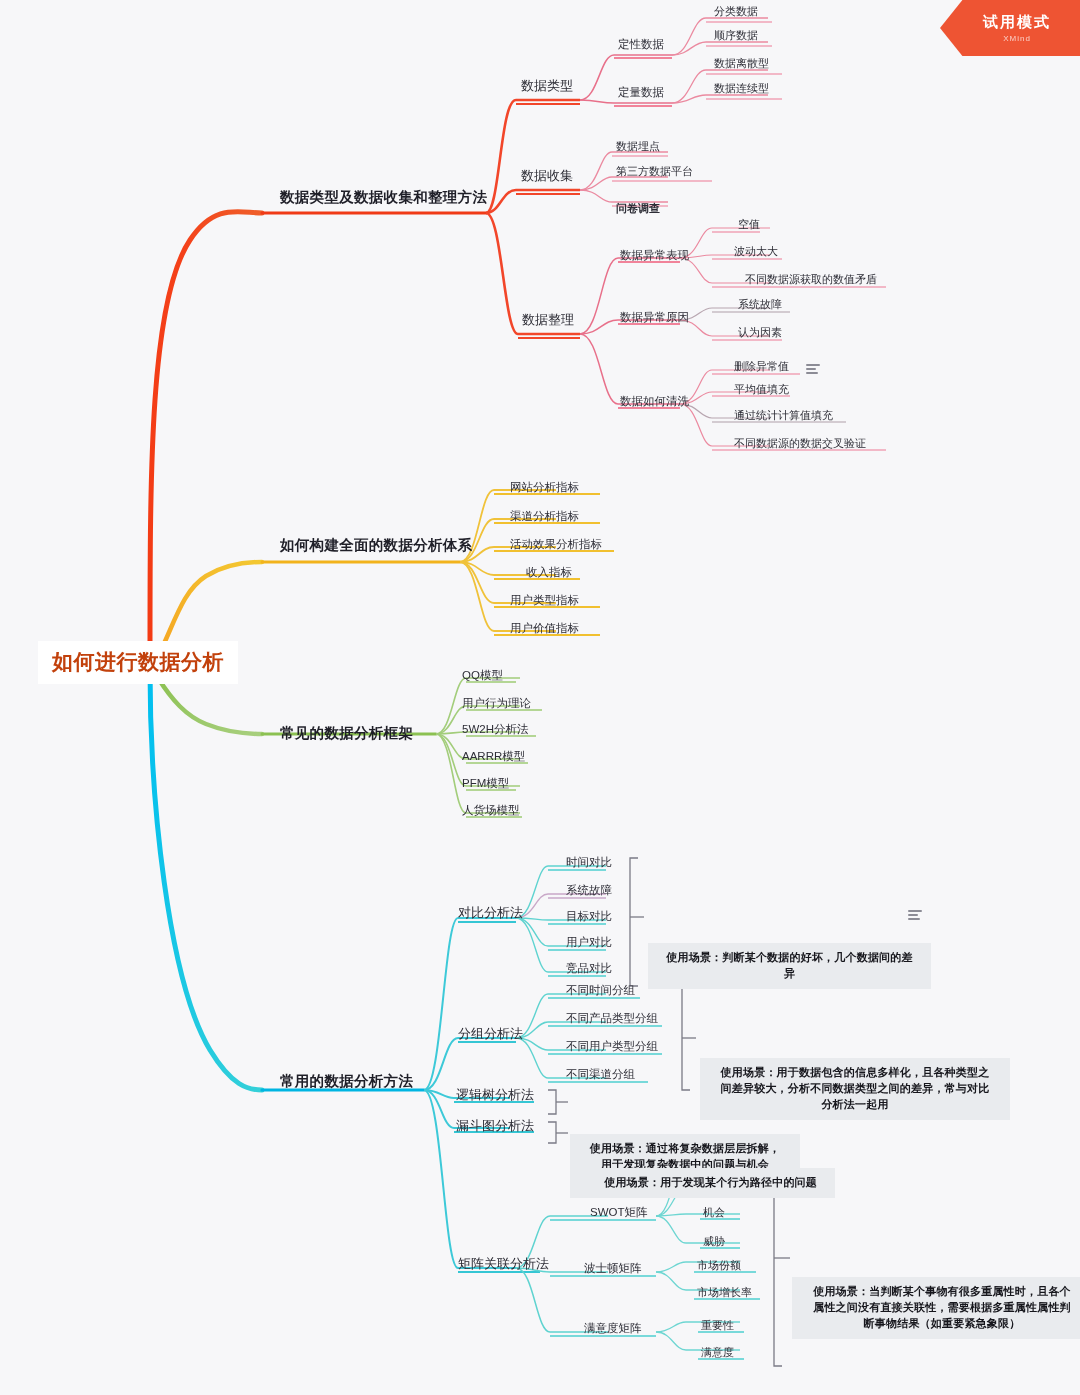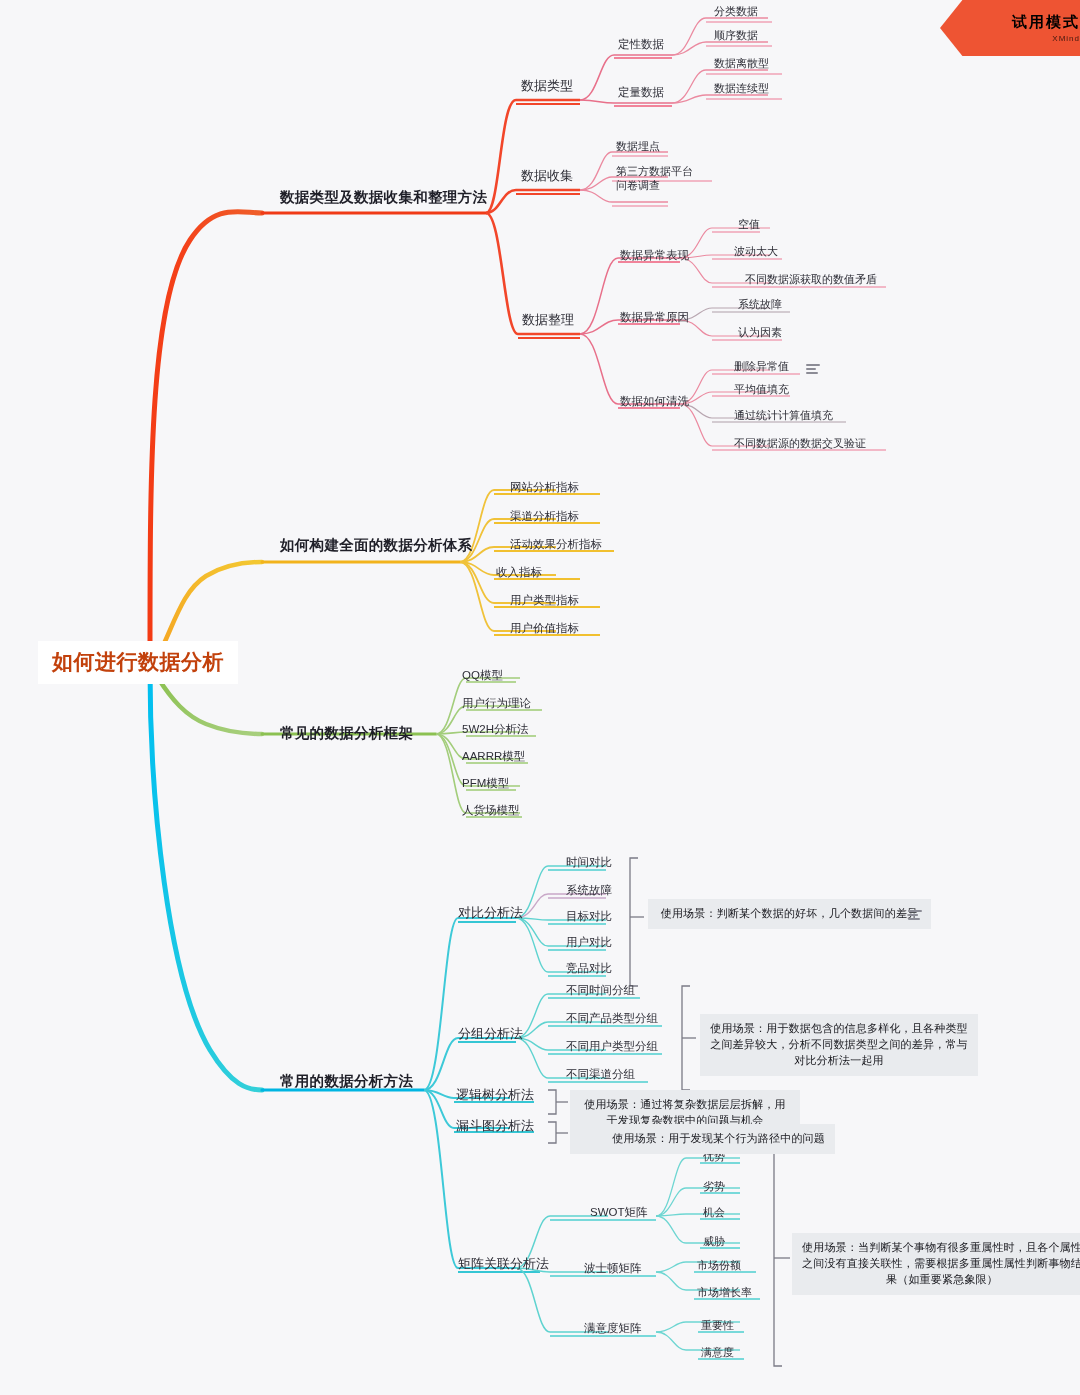--- a/index.html
+++ b/index.html
@@ -46,25 +46,26 @@
     font-size: 11px;
     color: #2d2d36;
   }
 
   
   .annot {
     position: absolute;
     background: #e9ebee;
     color: #16161c;
     font-size: 11px;
-    font-weight: normal;
+    font-weight: bold;
     line-height: 1.45;
     text-align: center;
-    padding: 7px 10px;
+    padding: 7px 18px;
     letter-spacing: 0.2px;
+    margin-top: 44px;
   }
   .annot.left { text-align: right; }
 
   
   .note-icon {
     position: absolute;
     width: 14px; height: 10px;
   }
   .note-icon i {
     display: block;
@@ -77,24 +78,24 @@
   .note-icon i:nth-child(2) { width: 10px; }
   .note-icon i:nth-child(3) { width: 12px; }
 
   
   .trial-badge {
     position: absolute;
     top: 0; right: 0;
     width: 140px; height: 56px;
     background: #ee5433;
     clip-path: polygon(16% 0%, 100% 0%, 100% 100%, 16% 100%, 0% 50%);
-    color: #000000;
+    color: #ffffff;
     display: flex;
     flex-direction: column;
-    align-items: flex-end;
+    align-items: center;
     justify-content: center;
     padding-left: 14px;
   }
   .trial-badge .t1 { font-size: 15px; font-weight: bold; letter-spacing: 2px; }
   .trial-badge .t2 { font-size: 8px; opacity: 0.72; letter-spacing: 1px; margin-top: 2px; }
 </style>
 </head>
 <body>
 
 <div id="canvas">
@@ -299,21 +300,21 @@
   <div class="node leaf" style="left:618px; top:38px;">定性数据</div>
   <div class="node leaf" style="left:618px; top:86px;">定量数据</div>
 
   <div class="node leaf2" style="left:714px; top:5px;">分类数据</div>
   <div class="node leaf2" style="left:714px; top:29px;">顺序数据</div>
   <div class="node leaf2" style="left:714px; top:57px;">数据离散型</div>
   <div class="node leaf2" style="left:714px; top:82px;">数据连续型</div>
 
   <div class="node leaf2" style="left:616px; top:140px;">数据埋点</div>
   <div class="node leaf2" style="left:616px; top:165px;">第三方数据平台</div>
-  <div class="node leaf2" style="left:616px; top:179px;">问卷调查</div>
+  <div class="node leaf2" style="left:616px; top:202px;font-weight:bold;">问卷调查</div>
 
   <div class="node leaf" style="left:620px; top:249px;">数据异常表现</div>
   <div class="node leaf" style="left:620px; top:311px;">数据异常原因</div>
   <div class="node leaf" style="left:620px; top:395px;">数据如何清洗</div>
 
   <div class="node leaf2" style="left:738px; top:218px;">空值</div>
   <div class="node leaf2" style="left:734px; top:245px;">波动太大</div>
   <div class="node leaf2" style="left:734px; top:273px;margin-left:11px;">不同数据源获取的数值矛盾</div>
 
   <div class="node leaf2" style="left:738px; top:298px;">系统故障</div>
@@ -326,21 +327,21 @@
       <i></i>
     </div>
   <div class="node leaf2" style="left:734px; top:383px;">平均值填充</div>
   <div class="node leaf2" style="left:734px; top:409px;">通过统计计算值填充</div>
   <div class="node leaf2" style="left:734px; top:437px;">不同数据源的数据交叉验证</div>
 
   <div class="node main" style="left:280px; top:538px;">如何构建全面的数据分析体系</div>
   <div class="node leaf" style="left:510px; top:481px;">网站分析指标</div>
   <div class="node leaf" style="left:510px; top:510px;">渠道分析指标</div>
   <div class="node leaf" style="left:510px; top:538px;">活动效果分析指标</div>
-  <div class="node leaf" style="left:496px; top:566px;">收入指标</div>
+  <div class="node leaf" style="left:526px; top:566px;">收入指标</div>
   <div class="node leaf" style="left:510px; top:594px;">用户类型指标</div>
   <div class="node leaf" style="left:510px; top:622px;">用户价值指标</div>
 
   <div class="node main" style="left:280px; top:726px;">常见的数据分析框架</div>
   <div class="node leaf" style="left:462px; top:669px;">QQ模型</div>
   <div class="node leaf" style="left:462px; top:697px;">用户行为理论</div>
   <div class="node leaf" style="left:462px; top:723px;">5W2H分析法</div>
   <div class="node leaf" style="left:462px; top:750px;">AARRR模型</div>
   <div class="node leaf" style="left:462px; top:777px;">PFM模型</div>
   <div class="node leaf" style="left:462px; top:804px;">人货场模型</div>
@@ -377,21 +378,21 @@
   <div class="node leaf2" style="left:701px; top:1319px;">重要性</div>
   <div class="node leaf2" style="left:701px; top:1346px;">满意度</div>
 
   <div class="annot" style="left:648px; top:899px; width:283px;">使用场景：判断某个数据的好坏，几个数据间的差异</div>
   <div class="note-icon" style="left:908px; top:910px;">
       <i></i>
       <i></i>
       <i></i>
     </div>
 
-  <div class="annot" style="left:700px; top:1014px; width:278px;">使用场景：用于数据包含的信息多样化，且各种类型之间差异较大，分析不同数据类型之间的差异，常与对比分析法一起用</div>
+  <div class="annot" style="left:700px; top:1014px; width:310px;">使用场景：用于数据包含的信息多样化，且各种类型之间差异较大，分析不同数据类型之间的差异，常与对比分析法一起用</div>
 
   <div class="annot" style="left:570px; top:1090px; width:230px;">使用场景：通过将复杂数据层层拆解，用于发现复杂数据中的问题与机会</div>
 
   <div class="annot left" style="left:570px; top:1124px; width:265px;">使用场景：用于发现某个行为路径中的问题</div>
 
   <div class="annot" style="left:792px; top:1233px; width:300px;">使用场景：当判断某个事物有很多重属性时，且各个属性之间没有直接关联性，需要根据多重属性属性判断事物结果（如重要紧急象限）</div>
 
   <div class="trial-badge">
     <div class="t1">试用模式</div>
     <div class="t2">XMind</div>

